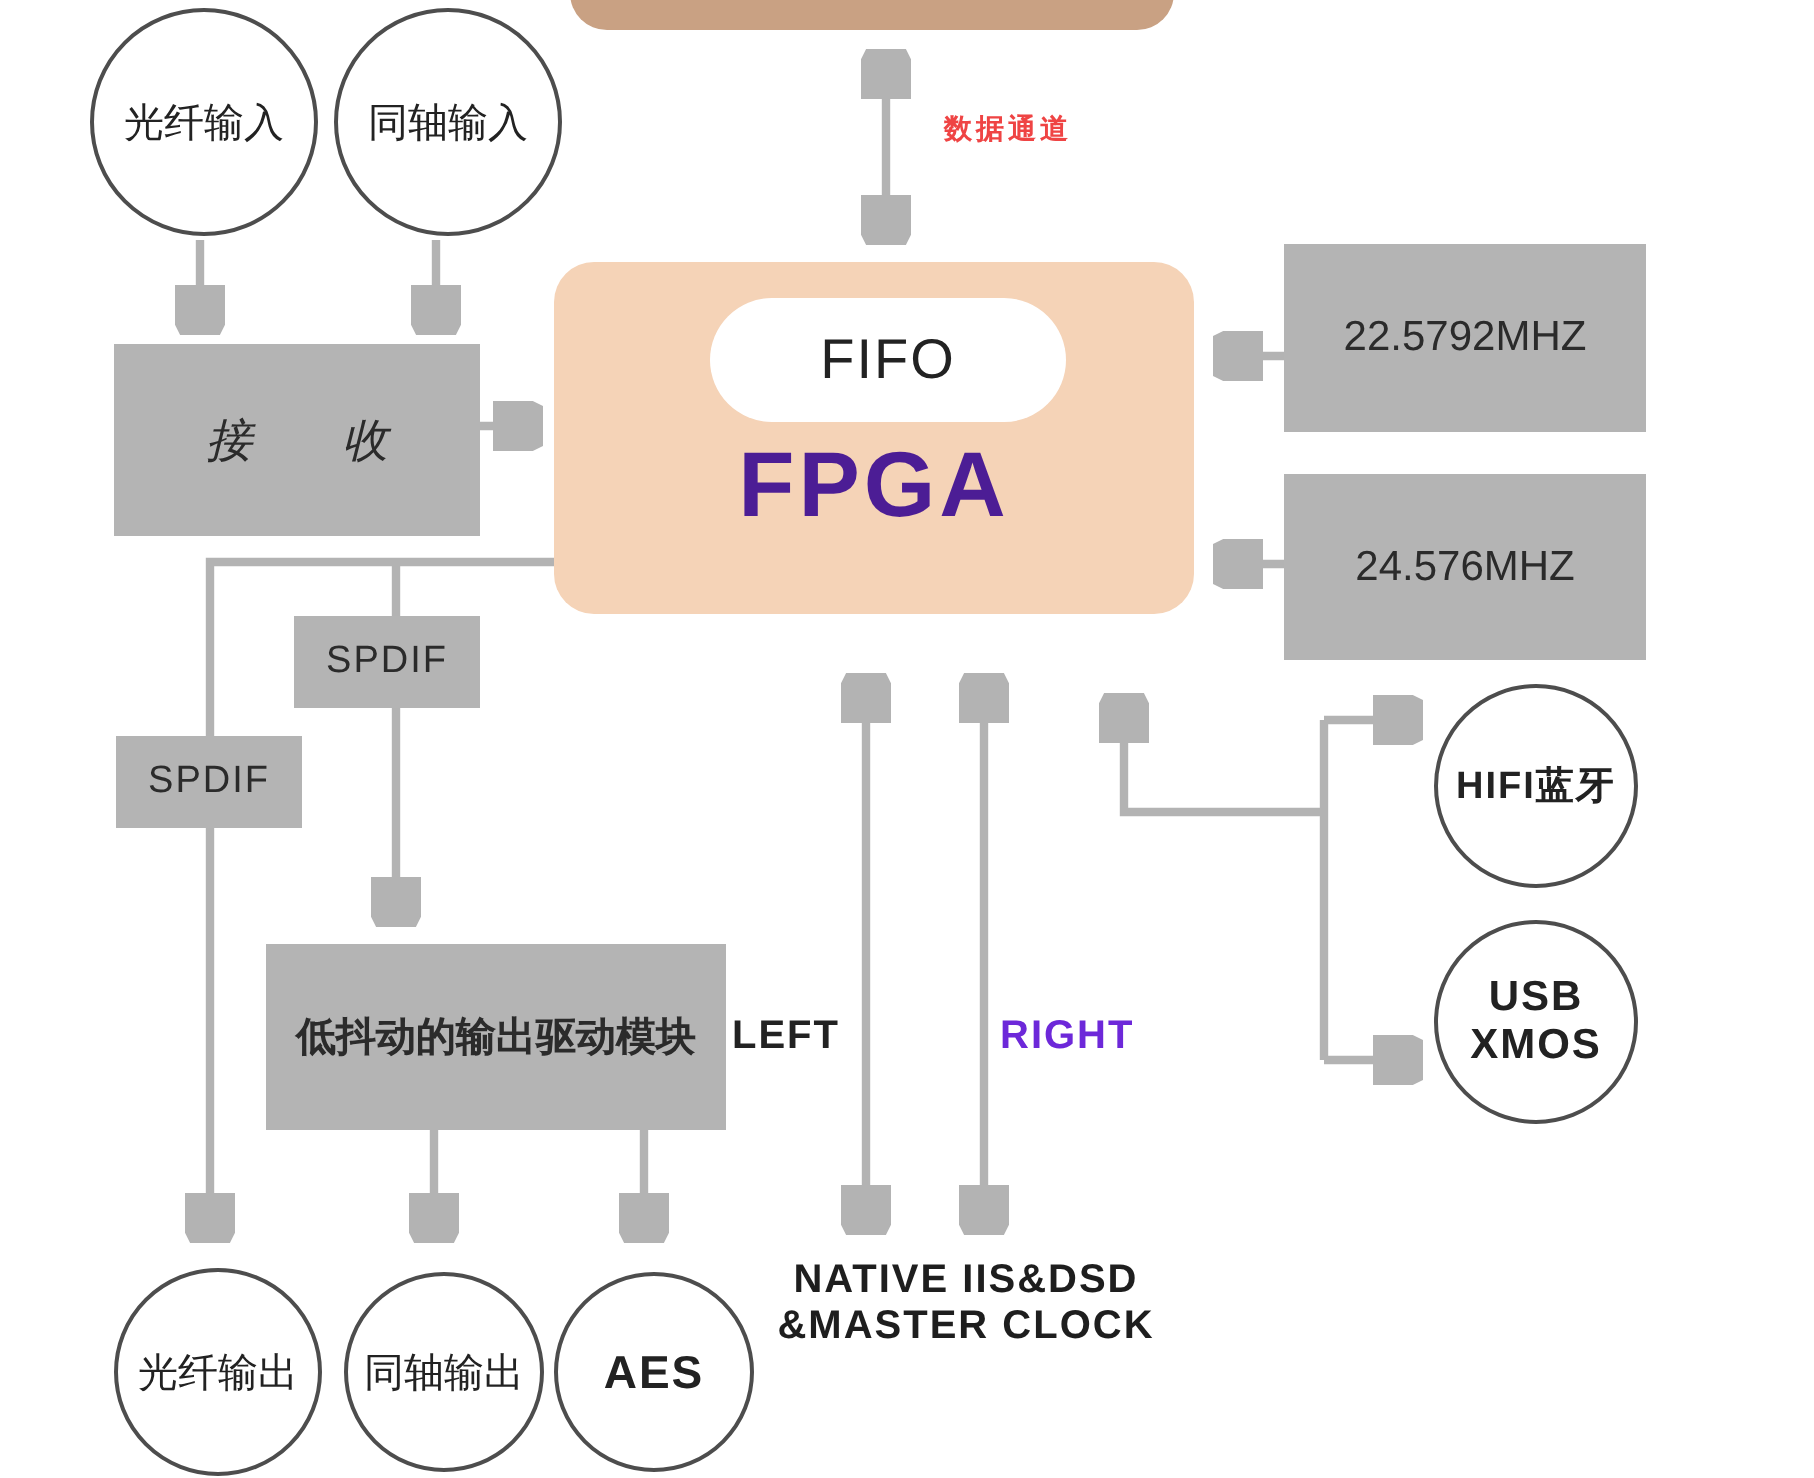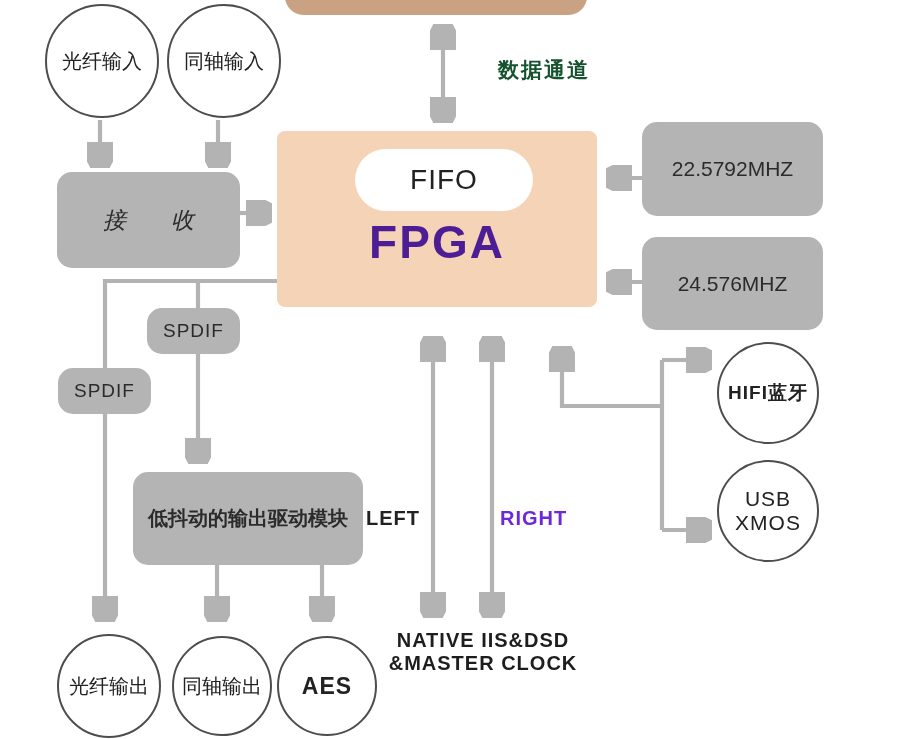--- a/index.html
+++ b/index.html
@@ -5,57 +5,57 @@
   html,body{margin:0;padding:0;background:#ffffff;}
   .stage{
     position:relative;width:907px;height:739px;background:#fff;overflow:hidden;
     font-family:"Liberation Sans","DejaVu Sans",sans-serif;color:#2b2b2b;
   }
   .wires{position:absolute;left:0;top:0;width:907px;height:739px;pointer-events:none;}
   .wires path,.wires line{stroke:var(--arrow);stroke-width:4.2;fill:none;}
   .ah-fill{fill:var(--arrow);}
 
   .box{position:absolute;display:flex;align-items:center;justify-content:center;
-       background:var(--gray);color:#2b2b2b;border-radius:15px;}
+       background:var(--gray);color:#2b2b2b;}
   .circle{position:absolute;border-radius:50%;background:#fff;border:2px solid #4d4d4d;
           display:flex;flex-direction:column;align-items:center;justify-content:center;
           text-align:right;color:#222;box-sizing:border-box;}
   .lbl{position:absolute;color:#2e2e2e;white-space:nowrap;}
 
   .top-box{left:285px;top:-22px;width:302px;height:37px;border-radius:20px;background:var(--tan);}
 
   .c-fiber-in{left:45px;top:4px;width:114px;height:114px;font-size:20px;}
   .c-coax-in{left:167px;top:4px;width:114px;height:114px;font-size:20px;}
 
   .receiver{left:57px;top:172px;width:183px;height:96px;font-size:23px;}
   .receiver span{letter-spacing:45px;padding-left:45px;font-style:italic;}
 
-  .fpga{left:277px;top:131px;width:320px;height:176px;border-radius:8px;
+  .fpga{left:277px;top:131px;width:320px;height:176px;border-radius:20px;
         background:var(--peach);display:block;}
   .fifo{position:absolute;left:78px;top:18px;width:178px;height:62px;border-radius:31px;
         background:#fff;display:flex;align-items:center;justify-content:center;
         font-size:28px;letter-spacing:1px;color:#222;}
   .fpga-label{position:absolute;left:0;right:0;top:84px;text-align:center;
         font-size:46px;font-weight:800;letter-spacing:2px;color:#4c1d95;}
 
   .clock-a{left:642px;top:122px;width:181px;height:94px;font-size:21px;}
   .clock-b{left:642px;top:237px;width:181px;height:93px;font-size:21px;}
 
   .spdif-a{left:147px;top:308px;width:93px;height:46px;font-size:19px;letter-spacing:1px;}
   .spdif-b{left:58px;top:368px;width:93px;height:46px;font-size:19px;letter-spacing:1px;}
 
   .driver{left:133px;top:472px;width:230px;height:93px;font-size:20px;font-weight:600;
           padding:0 6px;box-sizing:border-box;text-align:center;}
 
-  .lbl-data-channel{left:498px;top:56px;font-size:21px;letter-spacing:2px;color:#14532d;font-weight:600;}
+  .lbl-data-channel{left:472px;top:56px;font-size:14px;letter-spacing:2px;color:#ef4444;font-weight:600;}
   .lbl-left{left:358px;top:507px;width:70px;text-align:center;font-size:20px;font-weight:800;letter-spacing:1px;color:#222;}
   .lbl-right{left:500px;top:507px;width:84px;text-align:left;font-size:20px;font-weight:800;letter-spacing:1px;color:#6d28d9;}
 
   .c-hifi{left:717px;top:342px;width:102px;height:102px;font-size:19px;font-weight:800;letter-spacing:1px;}
-  .c-usb{left:717px;top:460px;width:102px;height:102px;font-size:21px;font-weight:400;line-height:1.15;letter-spacing:1px;}
+  .c-usb{left:717px;top:460px;width:102px;height:102px;font-size:21px;font-weight:700;line-height:1.15;letter-spacing:1px;}
 
   .c-fiber-out{left:57px;top:634px;width:104px;height:104px;font-size:20px;}
   .c-coax-out{left:172px;top:636px;width:100px;height:100px;font-size:20px;}
   .c-aes{left:277px;top:636px;width:100px;height:100px;font-size:23px;font-weight:700;letter-spacing:1px;}
 
   .native{left:378px;top:629px;width:210px;text-align:center;font-size:20px;font-weight:800;
           line-height:23px;letter-spacing:1px;color:#1e1e1e;}
 </style>
 </head>
 <body>

